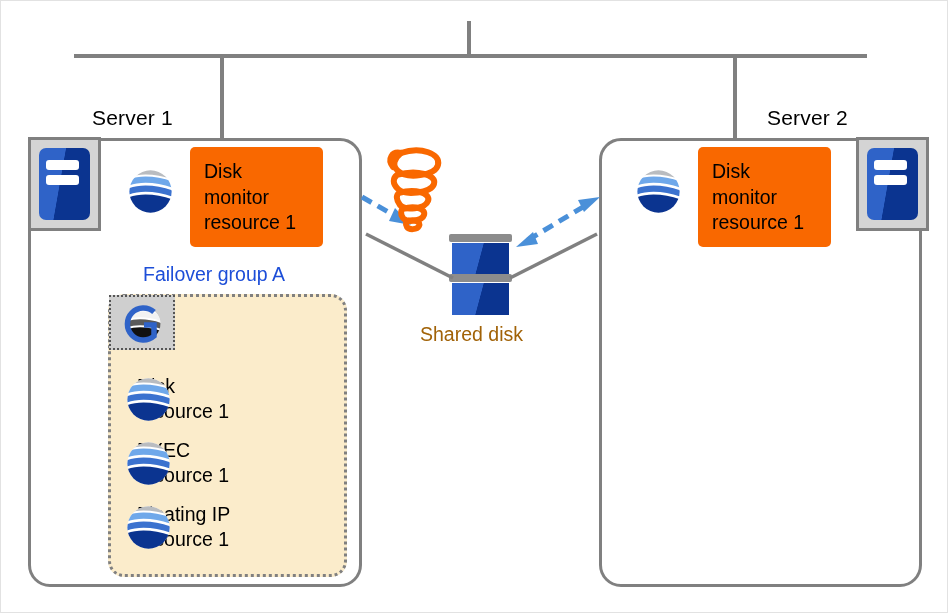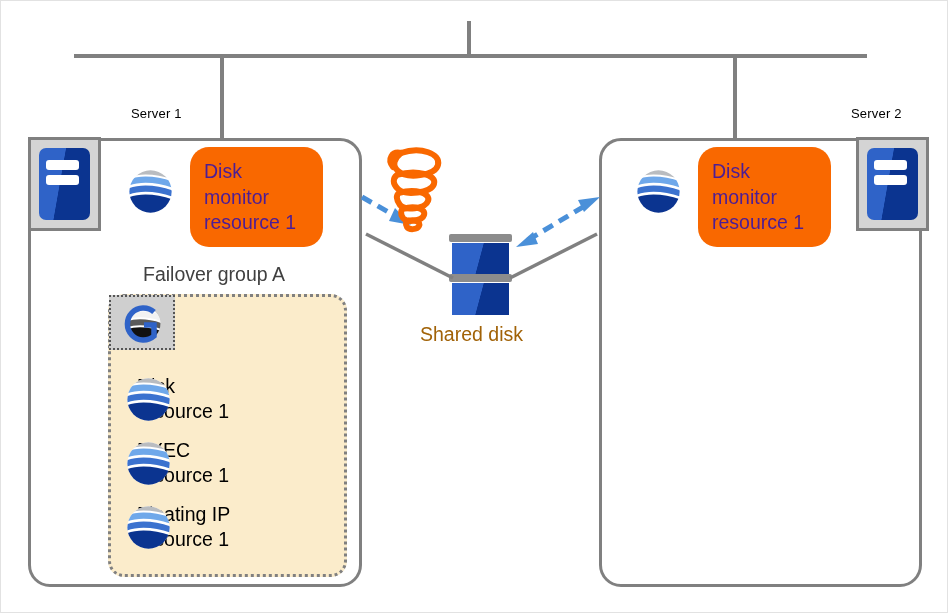--- a/index.html
+++ b/index.html
@@ -28,28 +28,27 @@
     position:absolute;
     width:4px;background:#808080;
   }
   .bus-up   {left:466px;top:20px;height:35px;}
   .bus-d1   {left:219px;top:55px;height:83px;}
   .bus-d2   {left:732px;top:55px;height:83px;}
 
   
   .server-label{
     position:absolute;
-    font-size:13px;
+    font-size:21px;
     color:#000;
     white-space:nowrap;
     letter-spacing:0.2px;
-    margin-left:39px;
   }
   #server1-label{left:91px;top:105px;}
-  #server2-label{left:811px;top:105px;}
+  #server2-label{left:766px;top:105px;}
 
   
   .server-box{
     position:absolute;
     border:3px solid #808080;
     border-radius:22px;
     background:#ffffff;
     box-sizing:border-box;
   }
   #server1-box{left:27px;top:137px;width:334px;height:449px;}
@@ -83,35 +82,35 @@
   .globe{
     position:absolute;
     width:45px;height:45px;
   }
   .globe svg{display:block;width:100%;height:100%;}
 
   
   .monitor-pill{
     position:absolute;
     background:#f96800;
-    border-radius:19px;
-    color:#4c1d95;
+    border-radius:5px;
+    color:#000000;
     font-size:19.5px;
     line-height:25.5px;
     padding:12px 10px 12px 14px;
     box-sizing:border-box;
     white-space:pre-line;
   }
   #mon1{left:189px;top:146px;width:133px;height:100px;}
   #mon2{left:697px;top:146px;width:133px;height:100px;}
 
   
   #failover-label{
     position:absolute;left:142px;top:262px;
-    font-size:19.5px;color:#404040;white-space:nowrap;
+    font-size:19.5px;color:#1d4ed8;white-space:nowrap;
   }
   #failover-box{
     position:absolute;
     left:107px;top:293px;width:239px;height:283px;
     background:#fbeccb;
     border:3px dotted #808080;
     border-radius:16px;
     box-sizing:border-box;
   }
   #group-icon-box{

